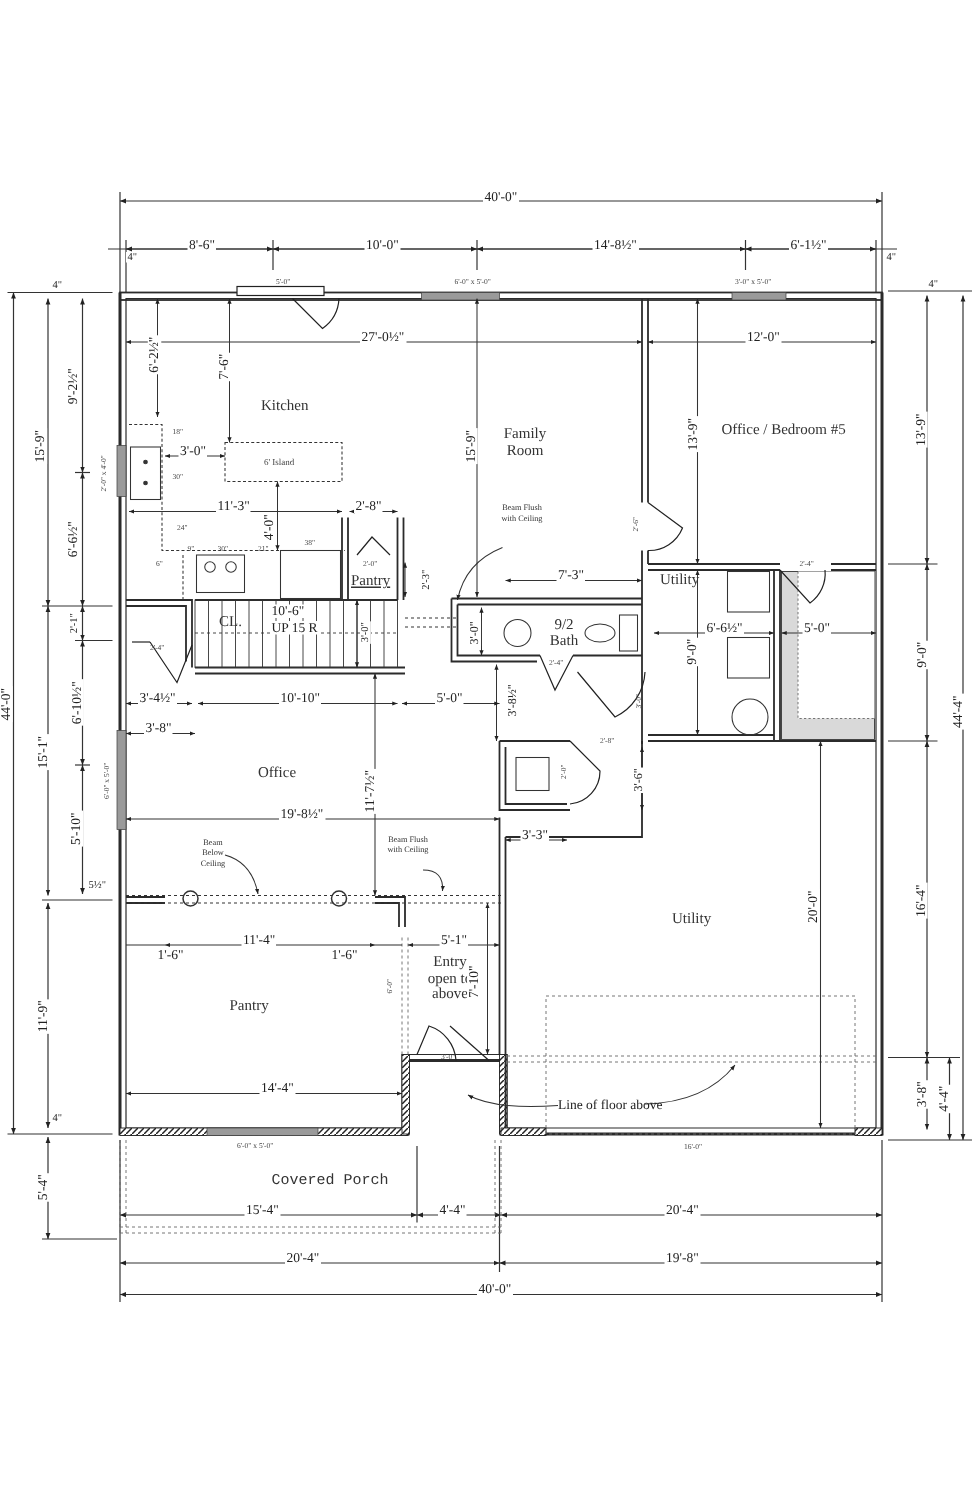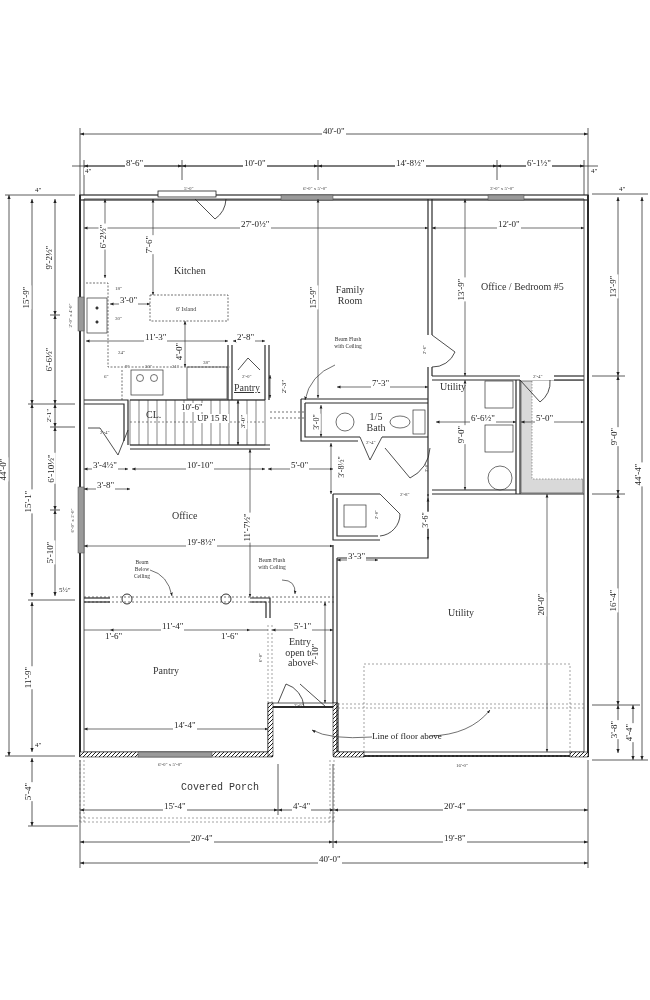--- a/index.html
+++ b/index.html
@@ -333,21 +333,21 @@
 <span class="lbl dim" style="left:443px;top:834px;">19'-8"</span>
 <span class="lbl dim" style="left:318px;top:855px;">40'-0"</span>
 <span class="lbl tiny" style="left:158px;top:762px;">6'-0" x 5'-0"</span>
 <span class="lbl tiny" style="left:456px;top:763px;">16'-0"</span>
 
 <span class="lbl room" style="left:174px;top:266px;">Kitchen</span>
 <div class="lbl room" style="left:330px;top:271px;width:40px;white-space:normal;line-height:1.1;margin-top:13px;">Family Room</div>
 <span class="lbl room" style="left:481px;top:282px;">Office / Bedroom #5</span>
 <span class="lbl room" style="left:234px;top:383px;text-decoration:underline;">Pantry</span>
 <span class="lbl room" style="left:98px;top:410px;padding-left:48px;">CL.</span>
-<div class="lbl room" style="left:364px;top:411px;width:24px;white-space:normal;line-height:1.1;">1/5 Bath</div>
+<div class="lbl room" style="left:364px;top:411px;width:24px;white-space:normal;line-height:1.1;">9/2 Bath</div>
 <span class="lbl room" style="left:440px;top:382px;">Utility</span>
 <span class="lbl room" style="left:172px;top:511px;">Office</span>
 <span class="lbl room" style="left:153px;top:666px;">Pantry</span>
 <div class="lbl room" style="left:284px;top:637px;width:32px;white-space:normal;line-height:1.05;">Entry open to above</div>
 <span class="lbl room" style="left:448px;top:608px;">Utility</span>
 <span class="lbl room" style="left:181px;top:783px;font-family:Liberation Mono, monospace;">Covered Porch</span>
 
 <span class="lbl tiny" style="left:176px;top:306px;font-size:6px;">6' Island</span>
 <span class="lbl dim vert" style="left:90px;top:232px;">6'-2½"</span>
 <span class="lbl dim vert" style="left:140px;top:240px;">7'-6"</span>
@@ -365,21 +365,21 @@
 <span class="lbl tiny" style="left:203px;top:360px;">38"</span>
 <span class="lbl tiny" style="left:104px;top:374px;">6"</span>
 
 <span class="lbl dim vert" style="left:302px;top:293px;">15'-9"</span>
 <span class="lbl dim" style="left:371px;top:379px;">7'-3"</span>
 <span class="lbl tiny vert" style="left:420px;top:347px;">2'-6"</span>
 <span class="lbl dim" style="left:497px;top:220px;">12'-0"</span>
 <span class="lbl dim vert" style="left:450px;top:285px;">13'-9"</span>
 
 <span class="lbl dim" style="left:180px;top:403px;">10'-6"</span>
-<span class="lbl dim" style="left:196px;top:414px;">UP 15 R</span>
+<span class="lbl dim" style="left:180px;top:414px;">UP 15 R</span>
 <span class="lbl dim vert" style="left:236px;top:418px;font-size:7px;">3'-0"</span>
 <span class="lbl tiny" style="left:242px;top:374px;">2'-0"</span>
 <span class="lbl dim vert" style="left:277px;top:383px;font-size:7px;">2'-3"</span>
 <span class="lbl tiny" style="left:100px;top:430px;">2'-4"</span>
 
 <span class="lbl tiny" style="left:366px;top:440px;">2'-4"</span>
 <span class="lbl dim vert" style="left:308px;top:418px;font-size:8px;">3'-0"</span>
 <span class="lbl dim vert" style="left:330px;top:463px;font-size:8px;">3'-8½"</span>
 <span class="lbl dim" style="left:470px;top:414px;">6'-6½"</span>
 <span class="lbl dim vert" style="left:452px;top:430px;">9'-0"</span>

